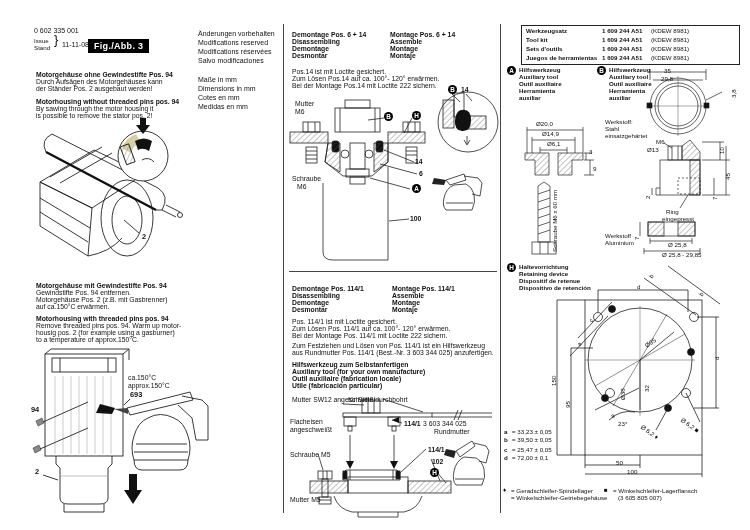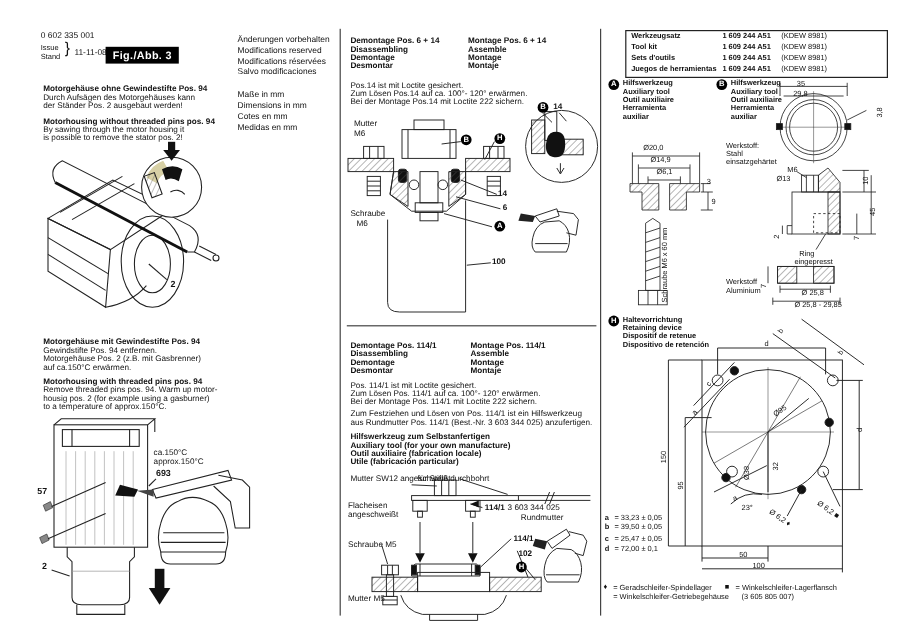--- a/index.html
+++ b/index.html
@@ -145,21 +145,21 @@
         <path d="M152,48 L172,52 L178,58 L178,92 L166,92 L162,70 L148,57"></path>
       </g>
       <g fill="#111" stroke="none">
         <rect x="99" y="126" width="8" height="16"></rect>
         <polygon points="94,142 112,142 103,156"></polygon>
       </g>
     </svg>
     <span class="t" style="left:128px;top:374px">ca.150°C</span>
     <span class="t" style="left:128px;top:382px">approx.150°C</span>
     <span class="t b s75" style="left:130px;top:391px">693</span>
-    <span class="t b s75" style="left:31px;top:406px">57</span>
+    <span class="t b s75" style="left:31px;top:406px">94</span>
     <span class="t b s75" style="left:35px;top:468px">2</span>
   </div>
 
   <div>
     <span class="t b" style="left:292px;top:31px">Demontage Pos. 6 + 14</span>
     <span class="t b" style="left:292px;top:38px">Disassembling</span>
     <span class="t b" style="left:292px;top:45px">Demontage</span>
     <span class="t b" style="left:292px;top:52px">Desmontar</span>
     <span class="t b" style="left:390px;top:31px">Montage Pos. 6 + 14</span>
     <span class="t b" style="left:390px;top:38px">Assemble</span>

